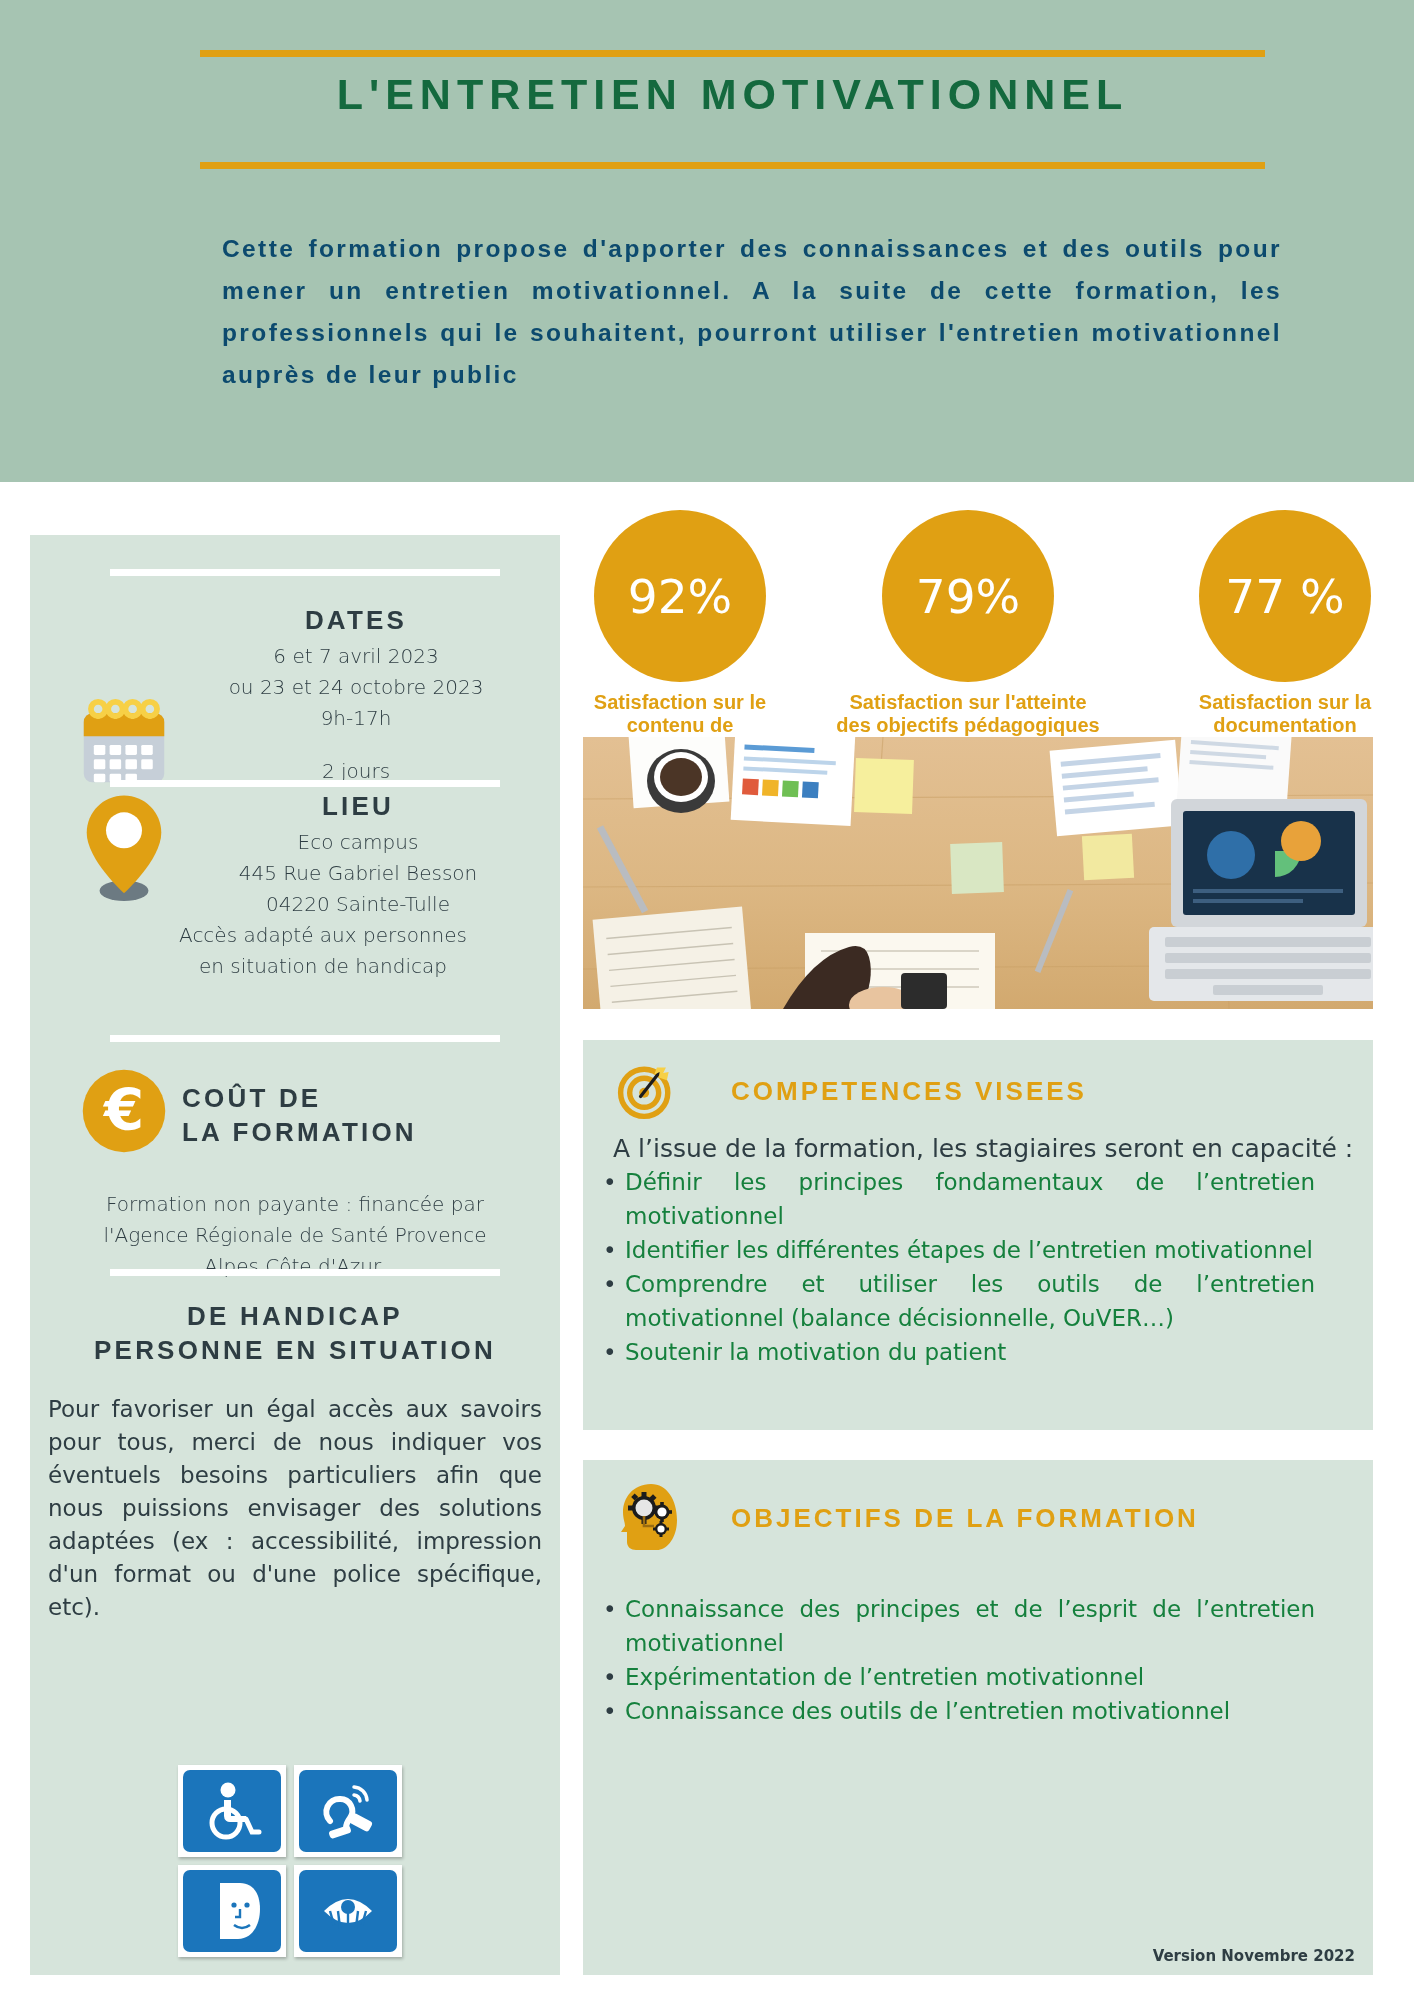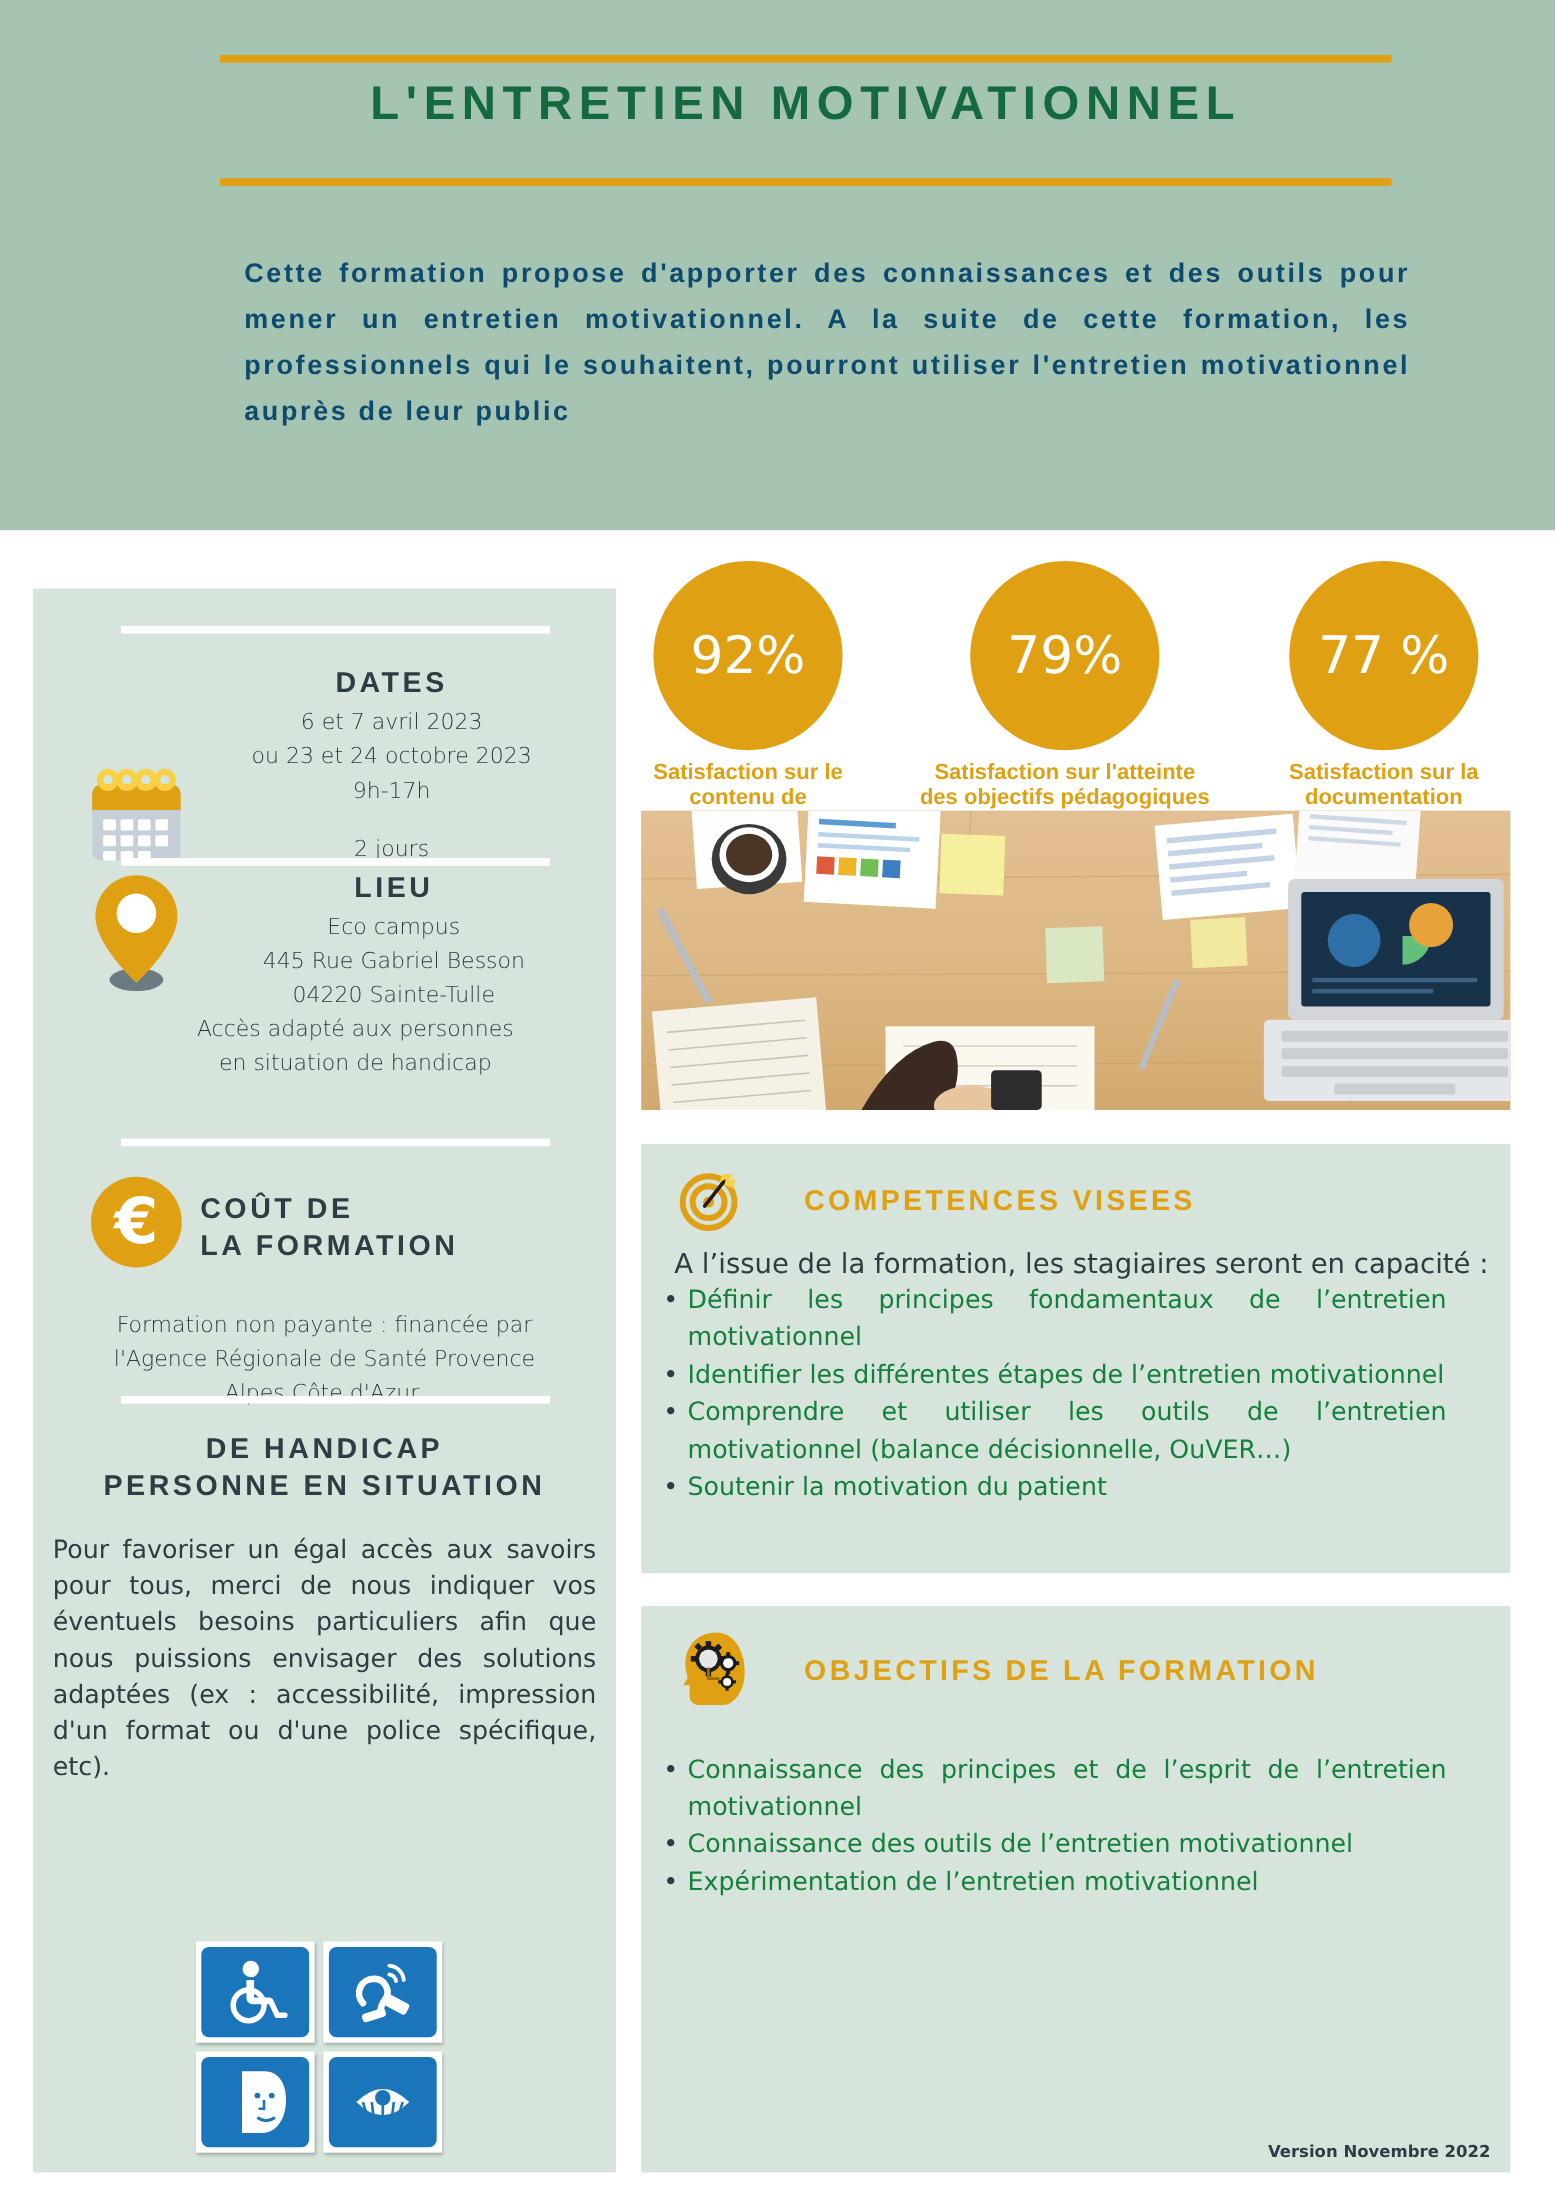--- a/index.html
+++ b/index.html
@@ -80,21 +80,21 @@
     display:flex;align-items:center;justify-content:center;
     font-size:47px;font-family:"DejaVu Sans", sans-serif;
     margin:0 auto;
   }
   .stat .cap{
     margin-top:9px;color:#e0a013;font-size:20px;font-weight:bold;
     line-height:23px;
   }
   .stat.s1{left:12px;}
   .stat.s2{left:300px;}
-  .stat.s3{left:590px;}
+  .stat.s3{left:617px;}
   .stat.s2 .cap, .stat.s3 .cap{width:270px;margin-left:-45px;}
   .stat.s3 .cap{width:230px;margin-left:-25px;}
 
   
   .photo{
     position:absolute;left:583px;top:737px;width:790px;height:272px;
     overflow:hidden;background:#d9b182;
   }
   .photo svg{display:block;}
 
@@ -457,17 +457,17 @@
           <rect x="36" y="45.5" width="3.4" height="3"></rect>
             <rect x="48.6" y="45.5" width="3.4" height="3"></rect>
         </g>
       </g>
       <path d="M27 34 v10 h10" stroke="#9a6c10" stroke-width="2.6" fill="none"></path>
     </svg>
     <div class="panel-h" style="margin-left:50px;">OBJECTIFS DE LA FORMATION</div>
   </div>
   <ul style="margin-top:38px;">
     <li style="width:690px;">Connaissance des principes et de l’esprit de l’entretien motivationnel</li>
+    <li style="width:690px;text-align-last:left;">Expérimentation de l’entretien motivationnel</li>
     <li style="width:690px;text-align-last:left;">Connaissance des outils de l’entretien motivationnel</li>
-    <li style="width:690px;text-align-last:left;">Expérimentation de l’entretien motivationnel</li>
   </ul>
   <div class="footer-ver" style="position:absolute;right:18px;bottom:10px;top:auto;">Version Novembre 2022</div>
 </div>
 
 </body></html>

